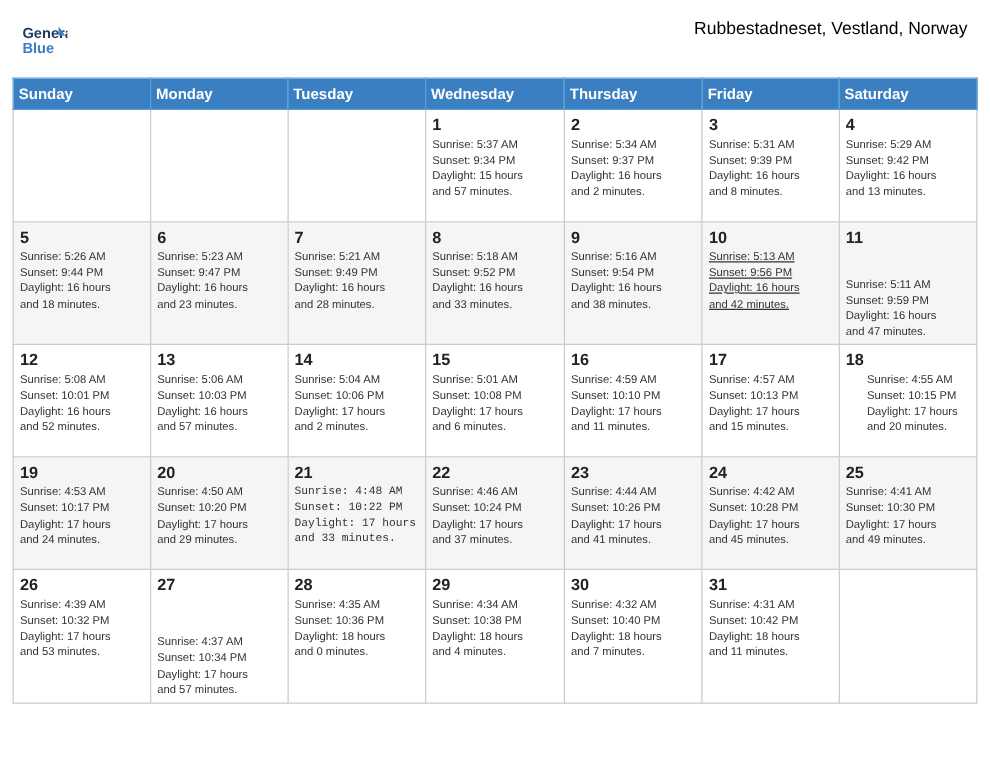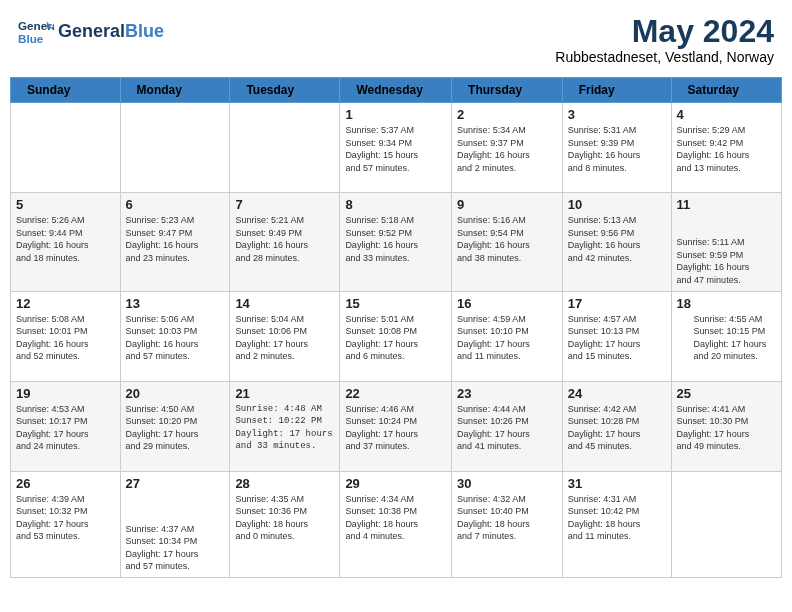--- a/index.html
+++ b/index.html
@@ -48,24 +48,24 @@
       font-size: 14px;
       color: #000000;
     }
     .calendar {
       width: 100%;
       border-collapse: collapse;
       border: 1px solid #bbb;
     }
     .calendar th {
       background: #3a7fc1;
-      color: #000000;
+      color: #ffffff;
       font-size: 12px;
       font-weight: bold;
-      padding: 5px 16px;
+      padding: 5px 4px;
       text-align: left;
       border: 1px solid #5a9fd4;
       margin-top: 23px;
     }
     .calendar td {
       vertical-align: top;
       width: 113px;
       min-height: 80px;
       height: 90px;
       border: 1px solid #ccc;
@@ -96,28 +96,22 @@
 </head>
 <body>
 
 <div class="header">
   <div class="logo">
     <svg class="logo-icon" viewBox="0 0 40 40">
       <text x="0" y="18" font-size="13" font-weight="bold" fill="#1a3a5c">General</text>
       <text x="0" y="32" font-size="13" font-weight="bold" fill="#3a7fc1">Blue</text>
       <polygon points="32,8 38,16 32,16" fill="#3a7fc1"></polygon>
     </svg>
-    <div>
-      <div class="logo-text">
-        <span>General</span><span class="logo-blue">Blue</span>
-      </div>
-    </div>
   </div>
   <div class="title-block">
-    <div class="month-title">May 2024</div>
     <div class="location-title">Rubbestadneset, Vestland, Norway</div>
   </div>
 </div>
 
 <table class="calendar">
   <thead>
     <tr>
     <th>Sunday</th>
         <th>Monday</th>
         <th>Tuesday</th>
@@ -192,21 +186,21 @@
         </td>
         <td>
           <span class="day-number">9</span>
           <div class="day-info" style="white-space: pre-line;">Sunrise: 5:16 AM
 Sunset: 9:54 PM
 Daylight: 16 hours
 and 38 minutes.</div>
         </td>
         <td>
           <span class="day-number">10</span>
-          <div class="day-info" style="white-space: pre-line;">Sunrise: 5:13 AM
+          <div class="day-info" style="white-space: pre-line; text-decoration: underline;">Sunrise: 5:13 AM
 Sunset: 9:56 PM
 Daylight: 16 hours
 and 42 minutes.</div>
         </td>
         <td>
           <span class="day-number">11</span>
           <div class="day-info" style="white-space: pre-line; margin-top: 24px;">Sunrise: 5:11 AM
 Sunset: 9:59 PM
 Daylight: 16 hours
 and 47 minutes.</div>

